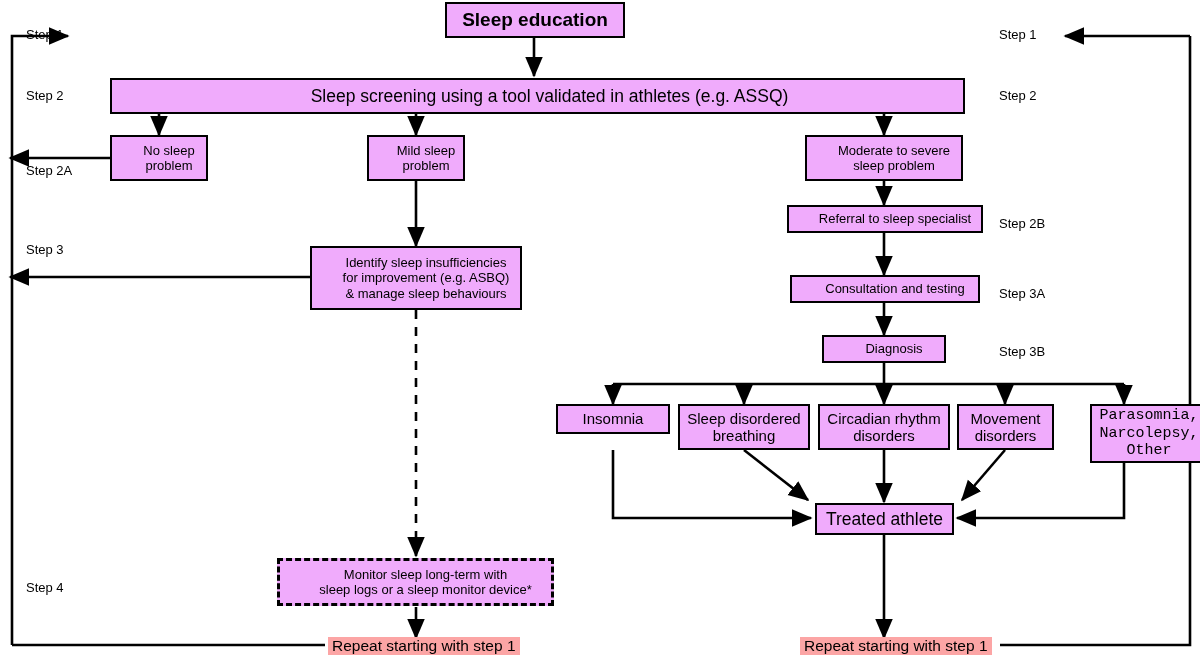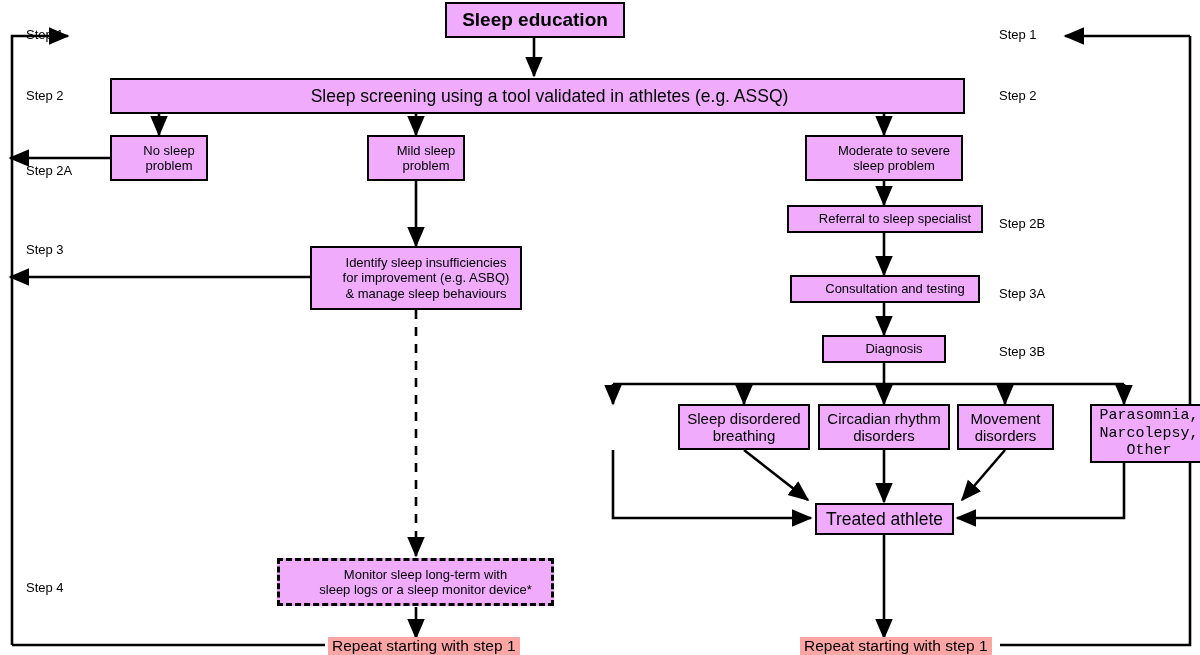--- a/index.html
+++ b/index.html
@@ -138,20 +138,23 @@
   </div>
 
   <div class="node f-med" style="left:790px; top:275px; width:190px; height:28px;">
     <span class="txt">Consultation and testing</span>
   </div>
 
   <div class="node f-med" style="left:822px; top:335px; width:124px; height:28px;">
     <span class="txt">Diagnosis</span>
   </div>
 
+  <div class="node f-small" style="left:556px; top:404px; width:114px; height:30px;">
+    <span class="txt">Insomnia</span>
+  </div>
 
   <div class="node f-small" style="left:678px; top:404px; width:132px; height:46px;">
     <span class="txt">Sleep disordered
 breathing</span>
   </div>
 
   <div class="node f-small" style="left:818px; top:404px; width:132px; height:46px;">
     <span class="txt">Circadian rhythm
 disorders</span>
   </div>

